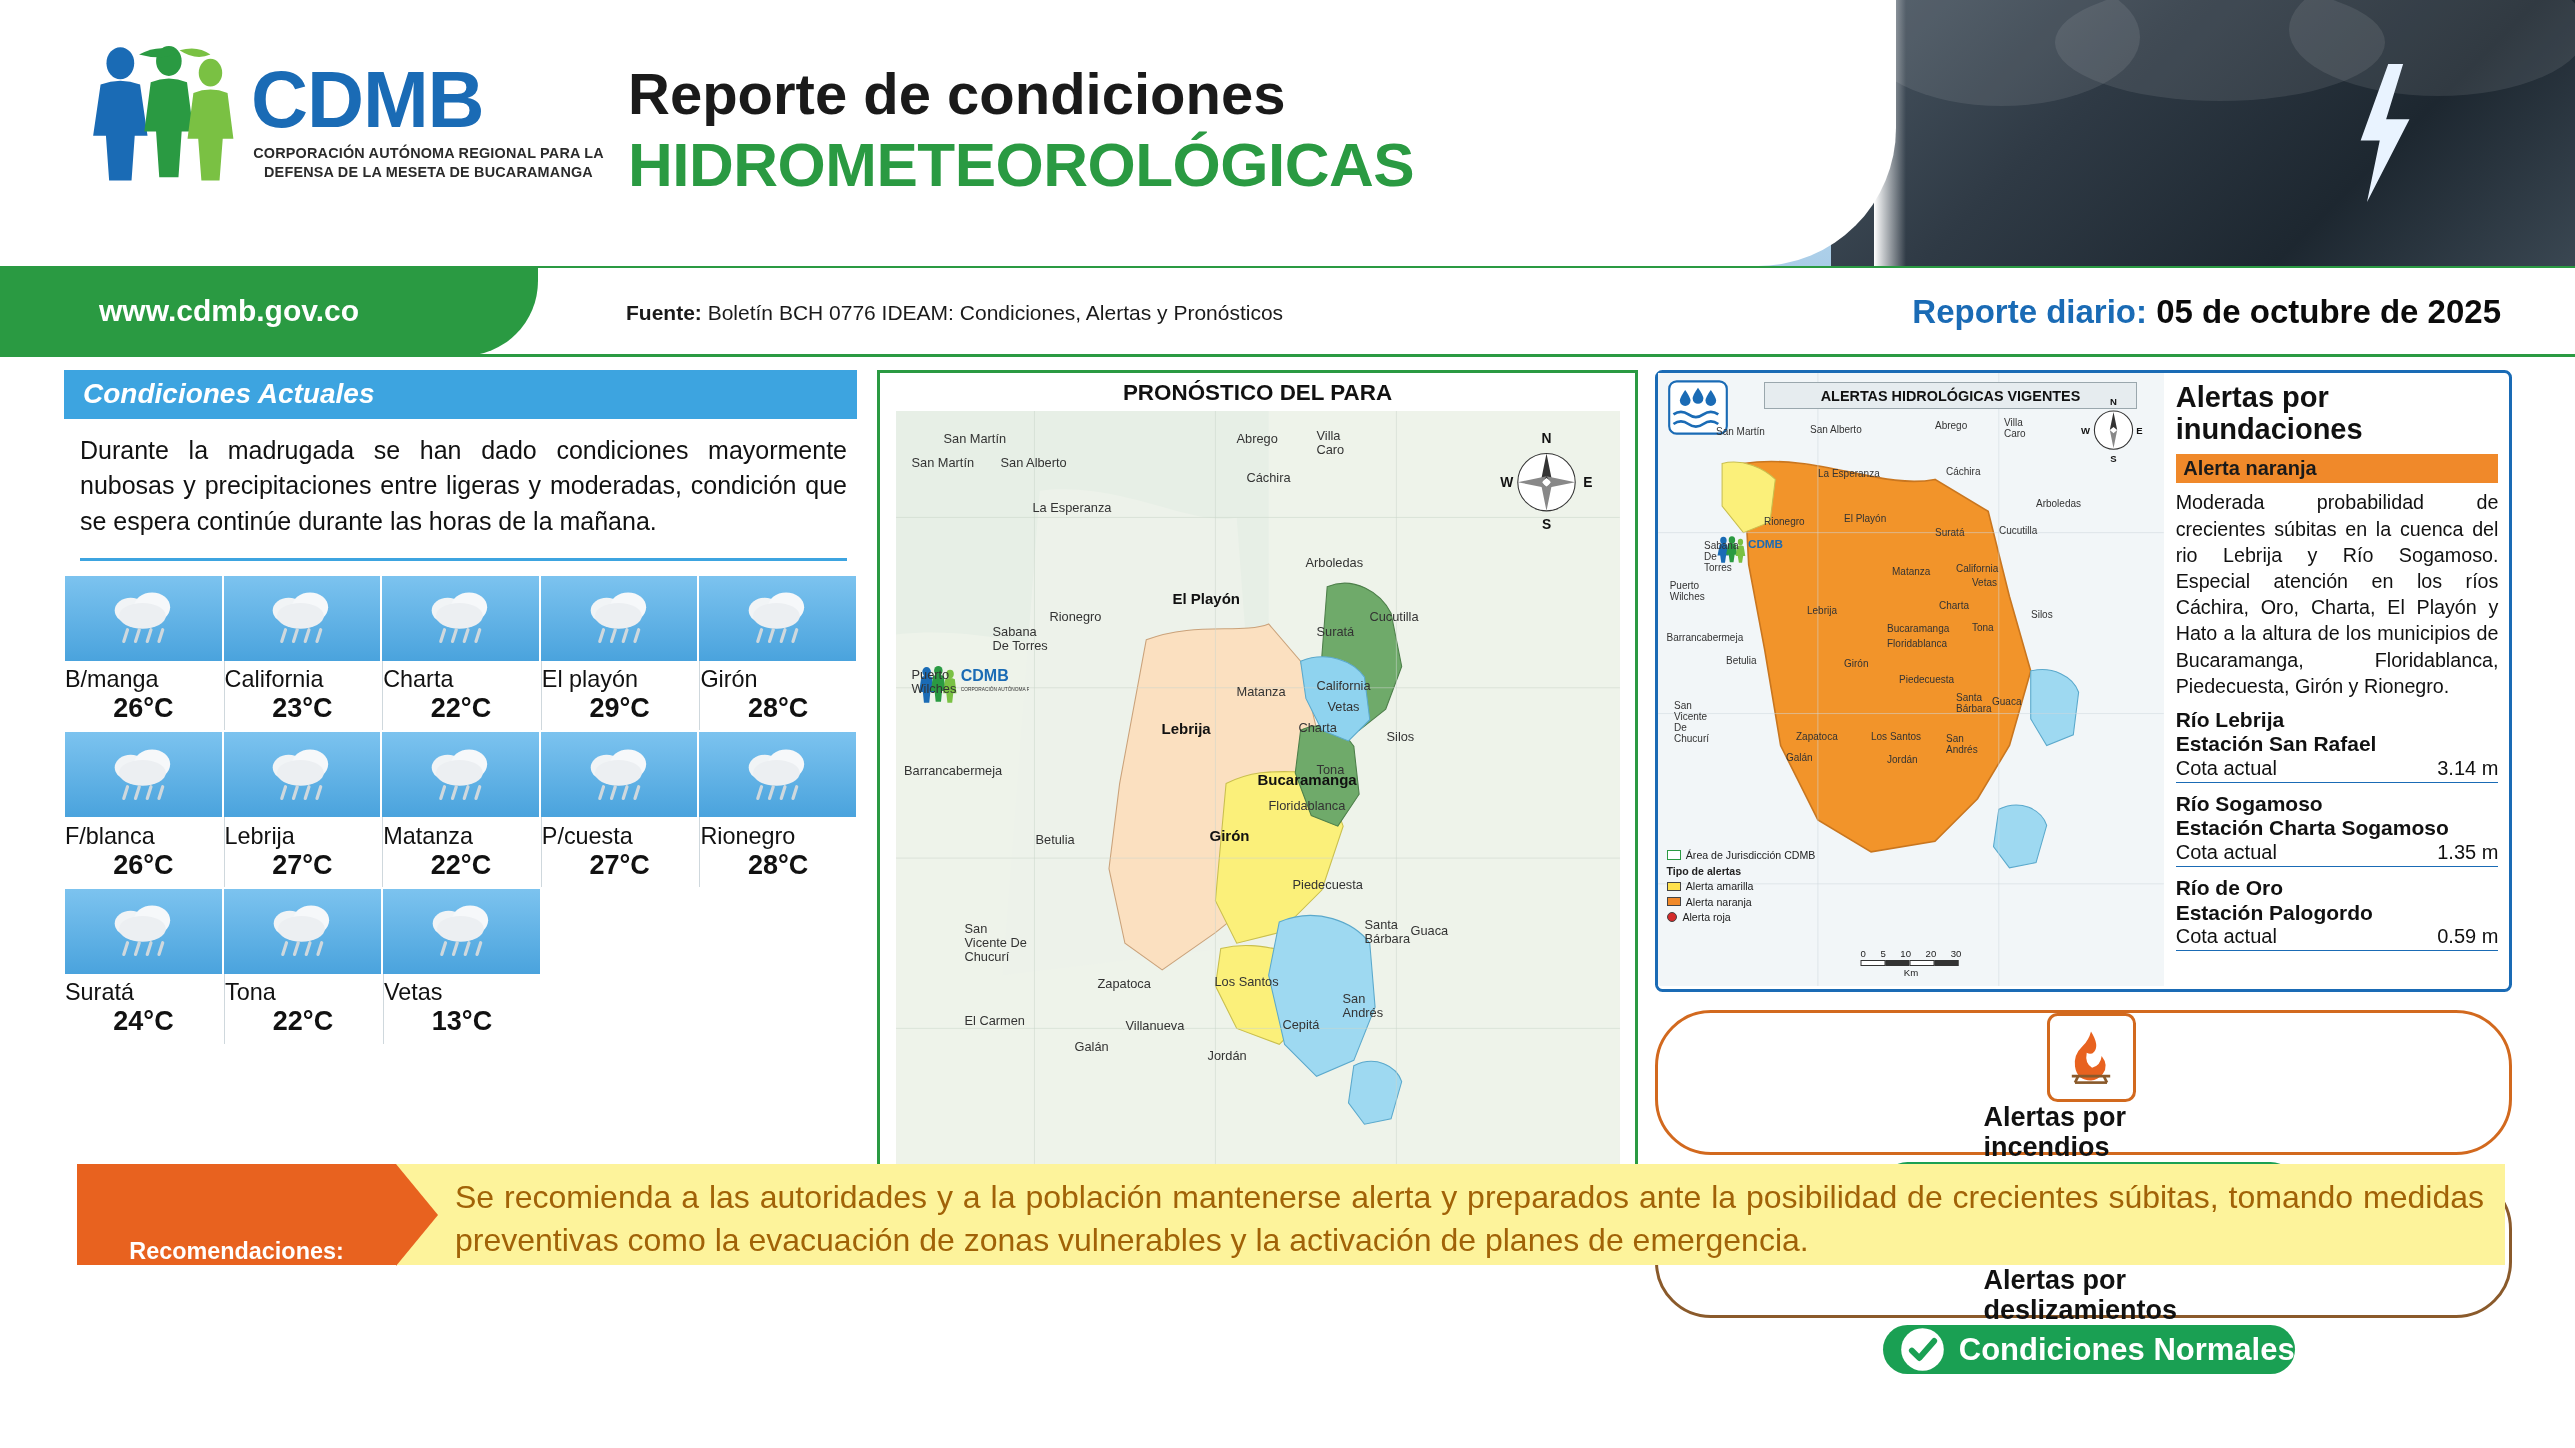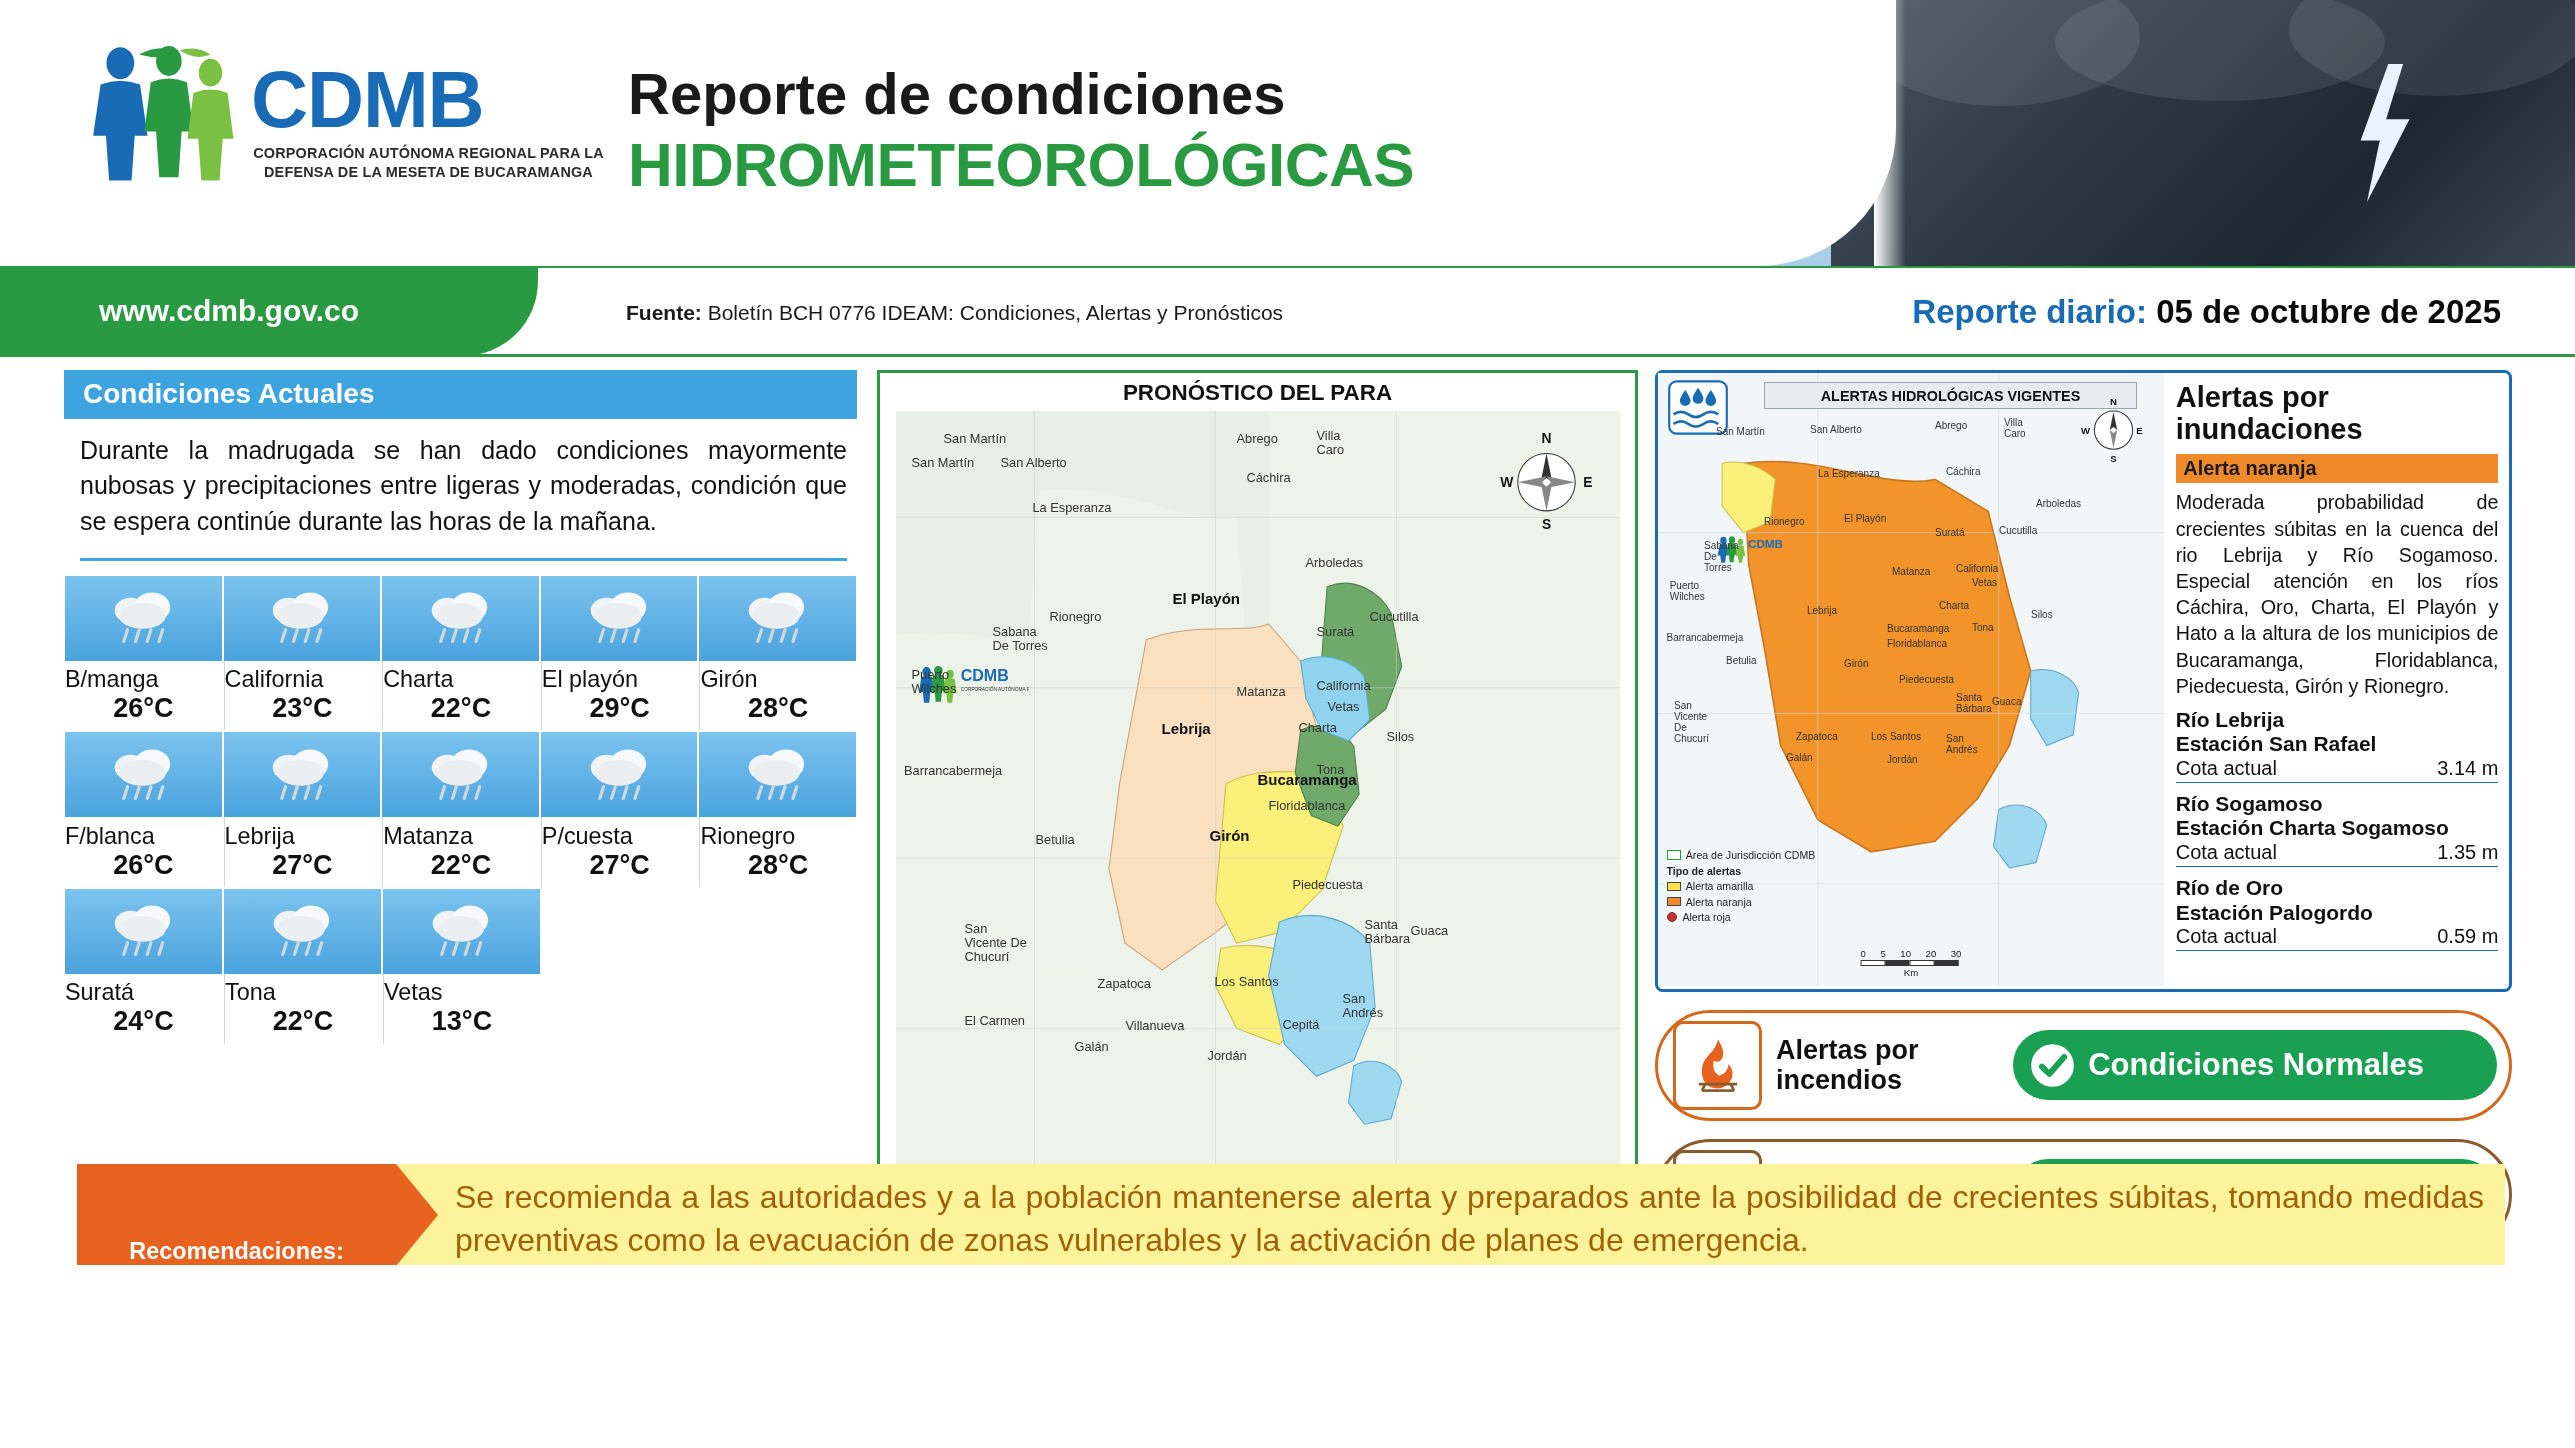--- a/index.html
+++ b/index.html
@@ -146,20 +146,21 @@
   .left-col {
     position: absolute;
     left: 64px; top: 12.8px;
     width: 799px;
   }
   .cond-header {
     width: 793px; height: 49px;
     background: #3da4e0;
     display: flex; align-items: center;
     padding-left: 19px;
+    font-style: italic;
   }
   .cond-header span {
     color: #ffffff;
     font-size: 28px;
     font-weight: bold;
   }
   .cond-text {
     padding: 14px 16px 9.6px 16px;
     font-size: 25px;
     line-height: 1.42;
@@ -331,26 +332,27 @@
     display: flex; justify-content: space-between;
     font-size: 20px; color: #111;
     border-bottom: 1.6px solid #1a6bb5;
     padding-bottom: 2.1px;
   }
 
   .status-card {
     position: relative;
     margin-top: 18px;
     width: 857px;
-    height: 111px;
+    height: 145px;
     border: 3.7px solid #d2691e;
     border-radius: 56px;
     display: flex; align-items: center;
     padding-left: 15px;
     background: #ffffff;
+    flex-direction: column;
   }
   .status-card.brown { border-color: #8a5a2b; }
   .status-icon {
     width: 89px; height: 89px;
     border: 3.2px solid #d2691e;
     border-radius: 10.6px;
     display: flex; align-items: center; justify-content: center;
     flex: none;
   }
   .status-card.brown .status-icon { border-color: #8a5a2b; }

